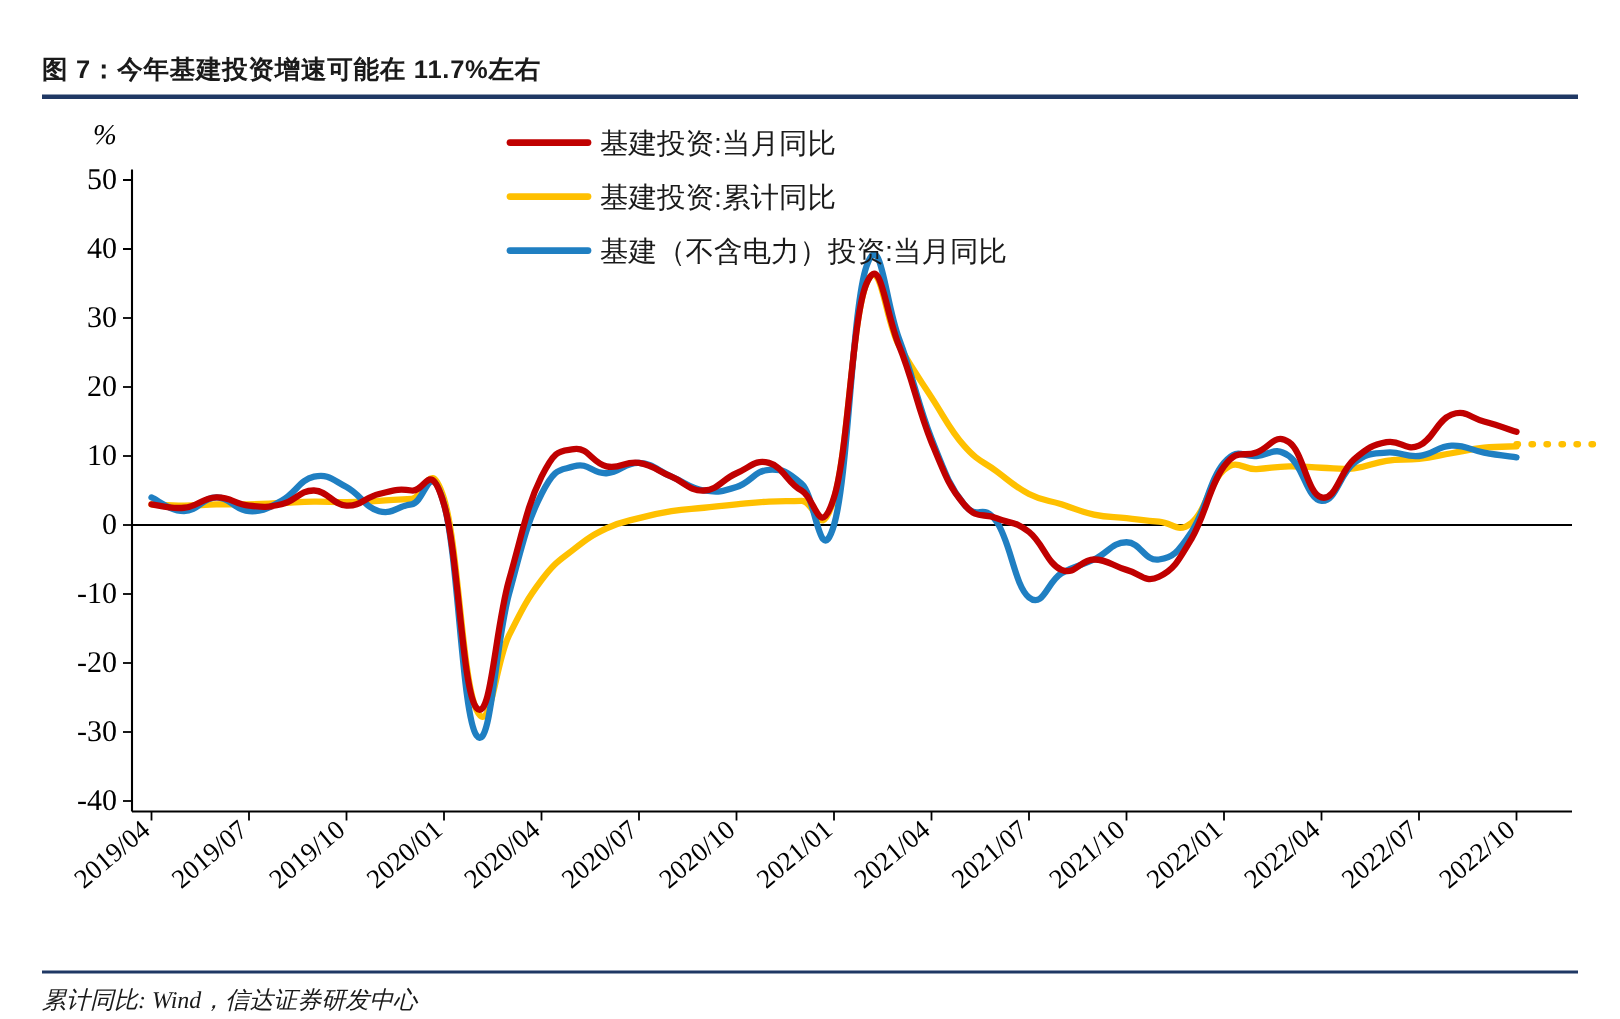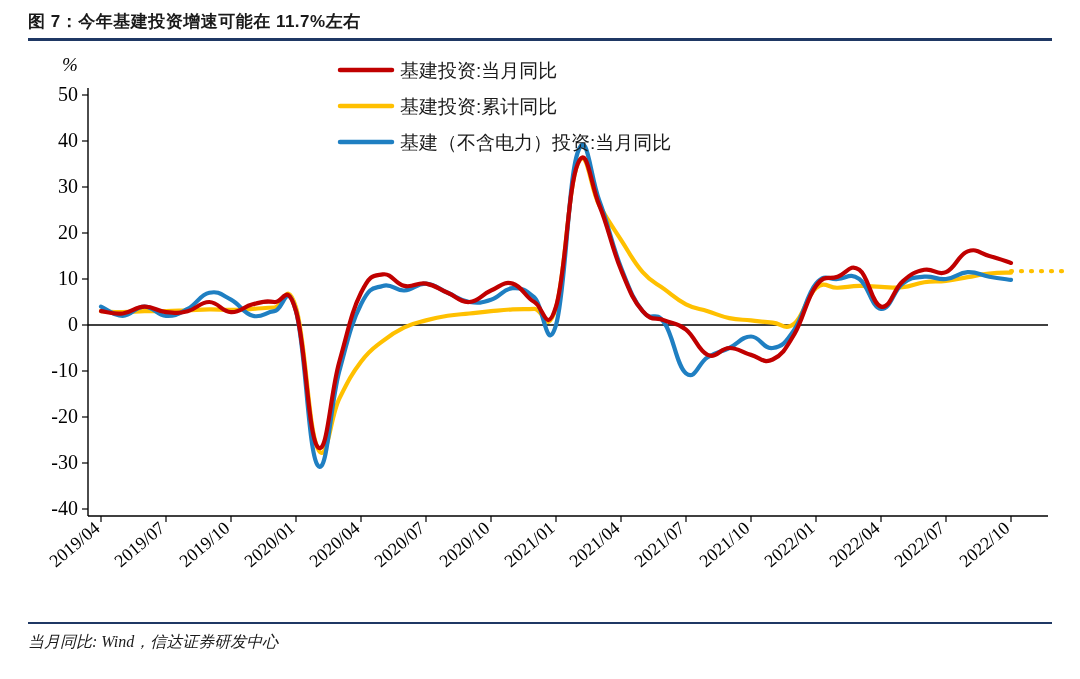--- a/index.html
+++ b/index.html
@@ -10,20 +10,21 @@
   body {
     width: 1080px;
     height: 679px;
     font-family: "Liberation Serif", serif;
     position: relative;
     overflow: hidden;
   }
   .page {
     position: absolute;
     inset: 0;
+    margin-top: 25px;
   }
   .title-row {
     position: absolute;
     left: 28px;
     top: 10px;
     width: 1024px;
     font-family: "Liberation Sans", sans-serif;
     font-weight: bold;
     font-size: 17px;
     color: #1a1a1a;
@@ -182,15 +183,15 @@
         <text class="legend-text" x="400" y="69">基建投资:累计同比</text>
 
         <line x1="340" y1="98" x2="392" y2="98" stroke="#1f7fc2" stroke-width="4.5" stroke-linecap="round"></line>
         <text class="legend-text" x="400" y="105">基建（不含电力）投资:当月同比</text>
       </g>
 
     </svg>
   </div>
 
   <div class="rule-bottom"></div>
-  <div class="source">当月同比: Wind，信达证券研发中心</div>
+  <div class="source">累计同比: Wind，信达证券研发中心</div>
 
 </div>
 
 </body></html>

